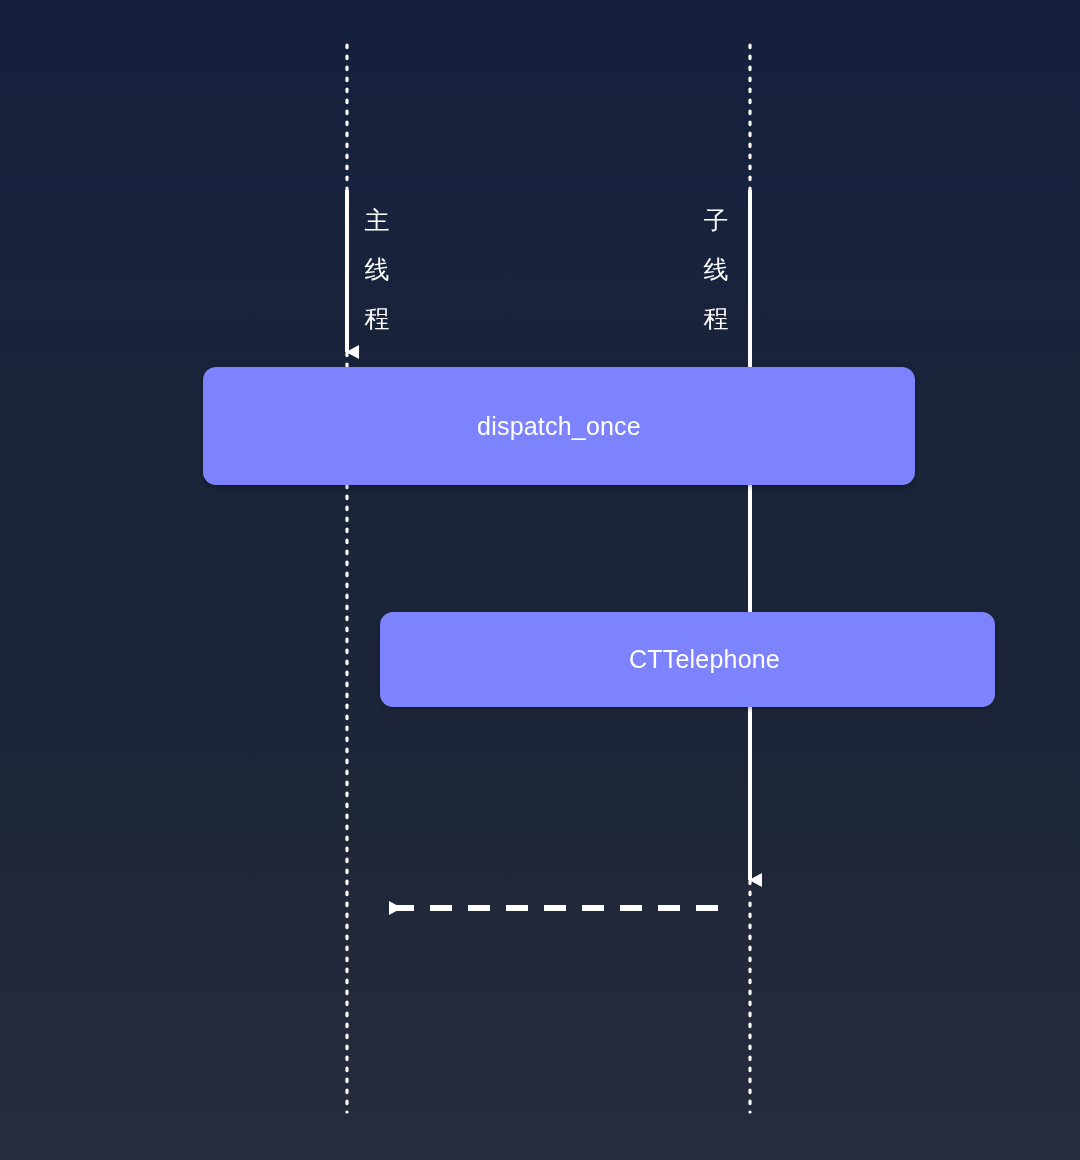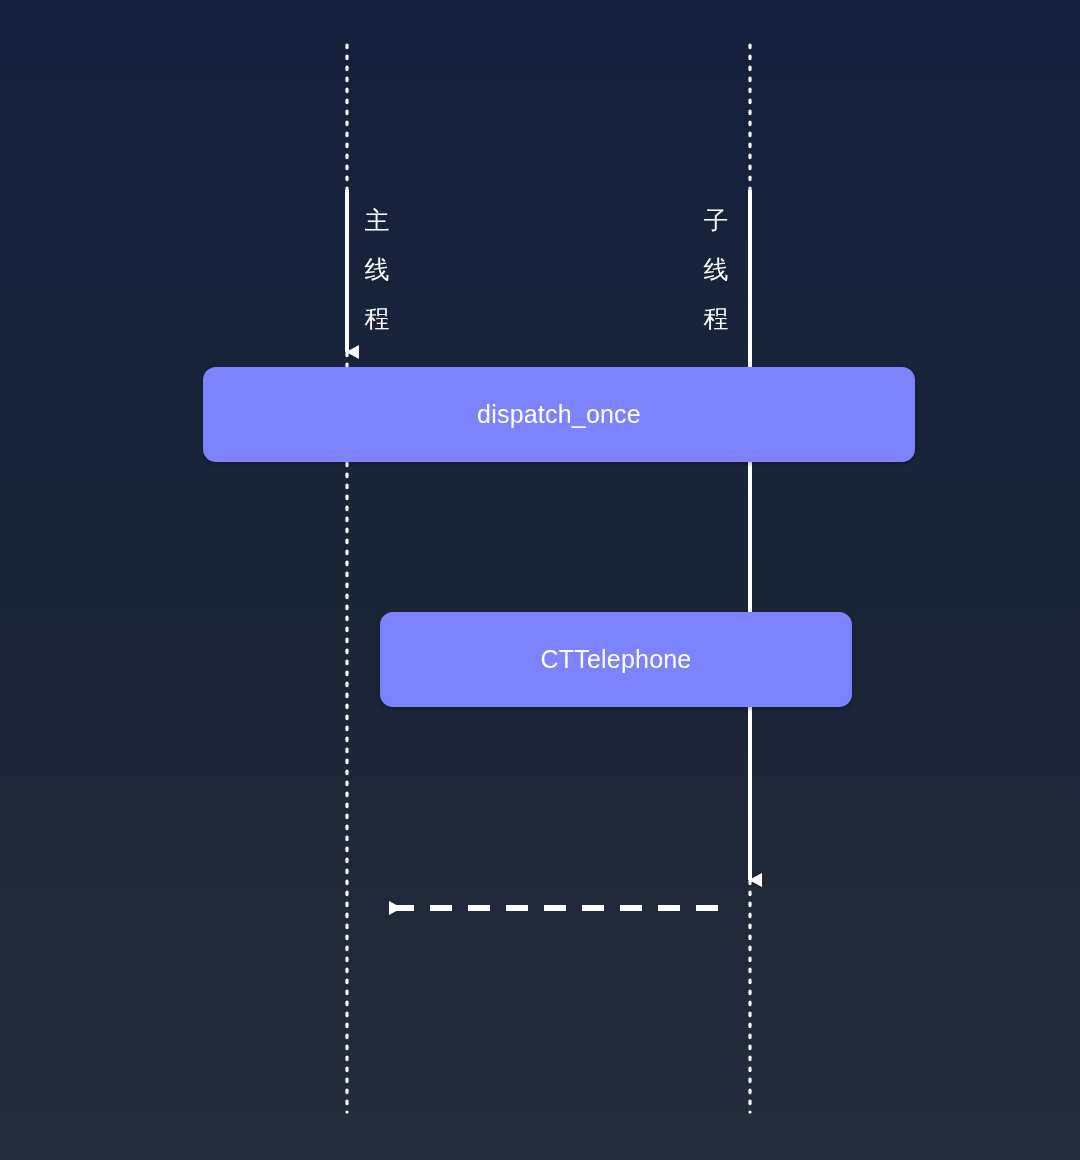--- a/index.html
+++ b/index.html
@@ -59,27 +59,28 @@
     color: #ffffff;
     font-size: 25px;
     font-family: "Liberation Sans", "DejaVu Sans", sans-serif;
     letter-spacing: 0.2px;
     pointer-events: none;
   }
   #box-dispatch-once {
     left: 203px;
     top: 367px;
     width: 712px;
-    height: 95px;
+    height: 118px;
   }
   #box-cttelephone {
     left: 380px;
     top: 612px;
-    width: 472px;
+    width: 581px;
     height: 95px;
+    padding-left: 34px;
   }
   #message-label-wait {
     position: absolute;
     left: 378px;
     top: 848px;
     width: 340px;
     text-align: center;
     color: #ffffff;
     font-size: 26px;
     font-family: "DejaVu Sans", "Liberation Sans", sans-serif;

